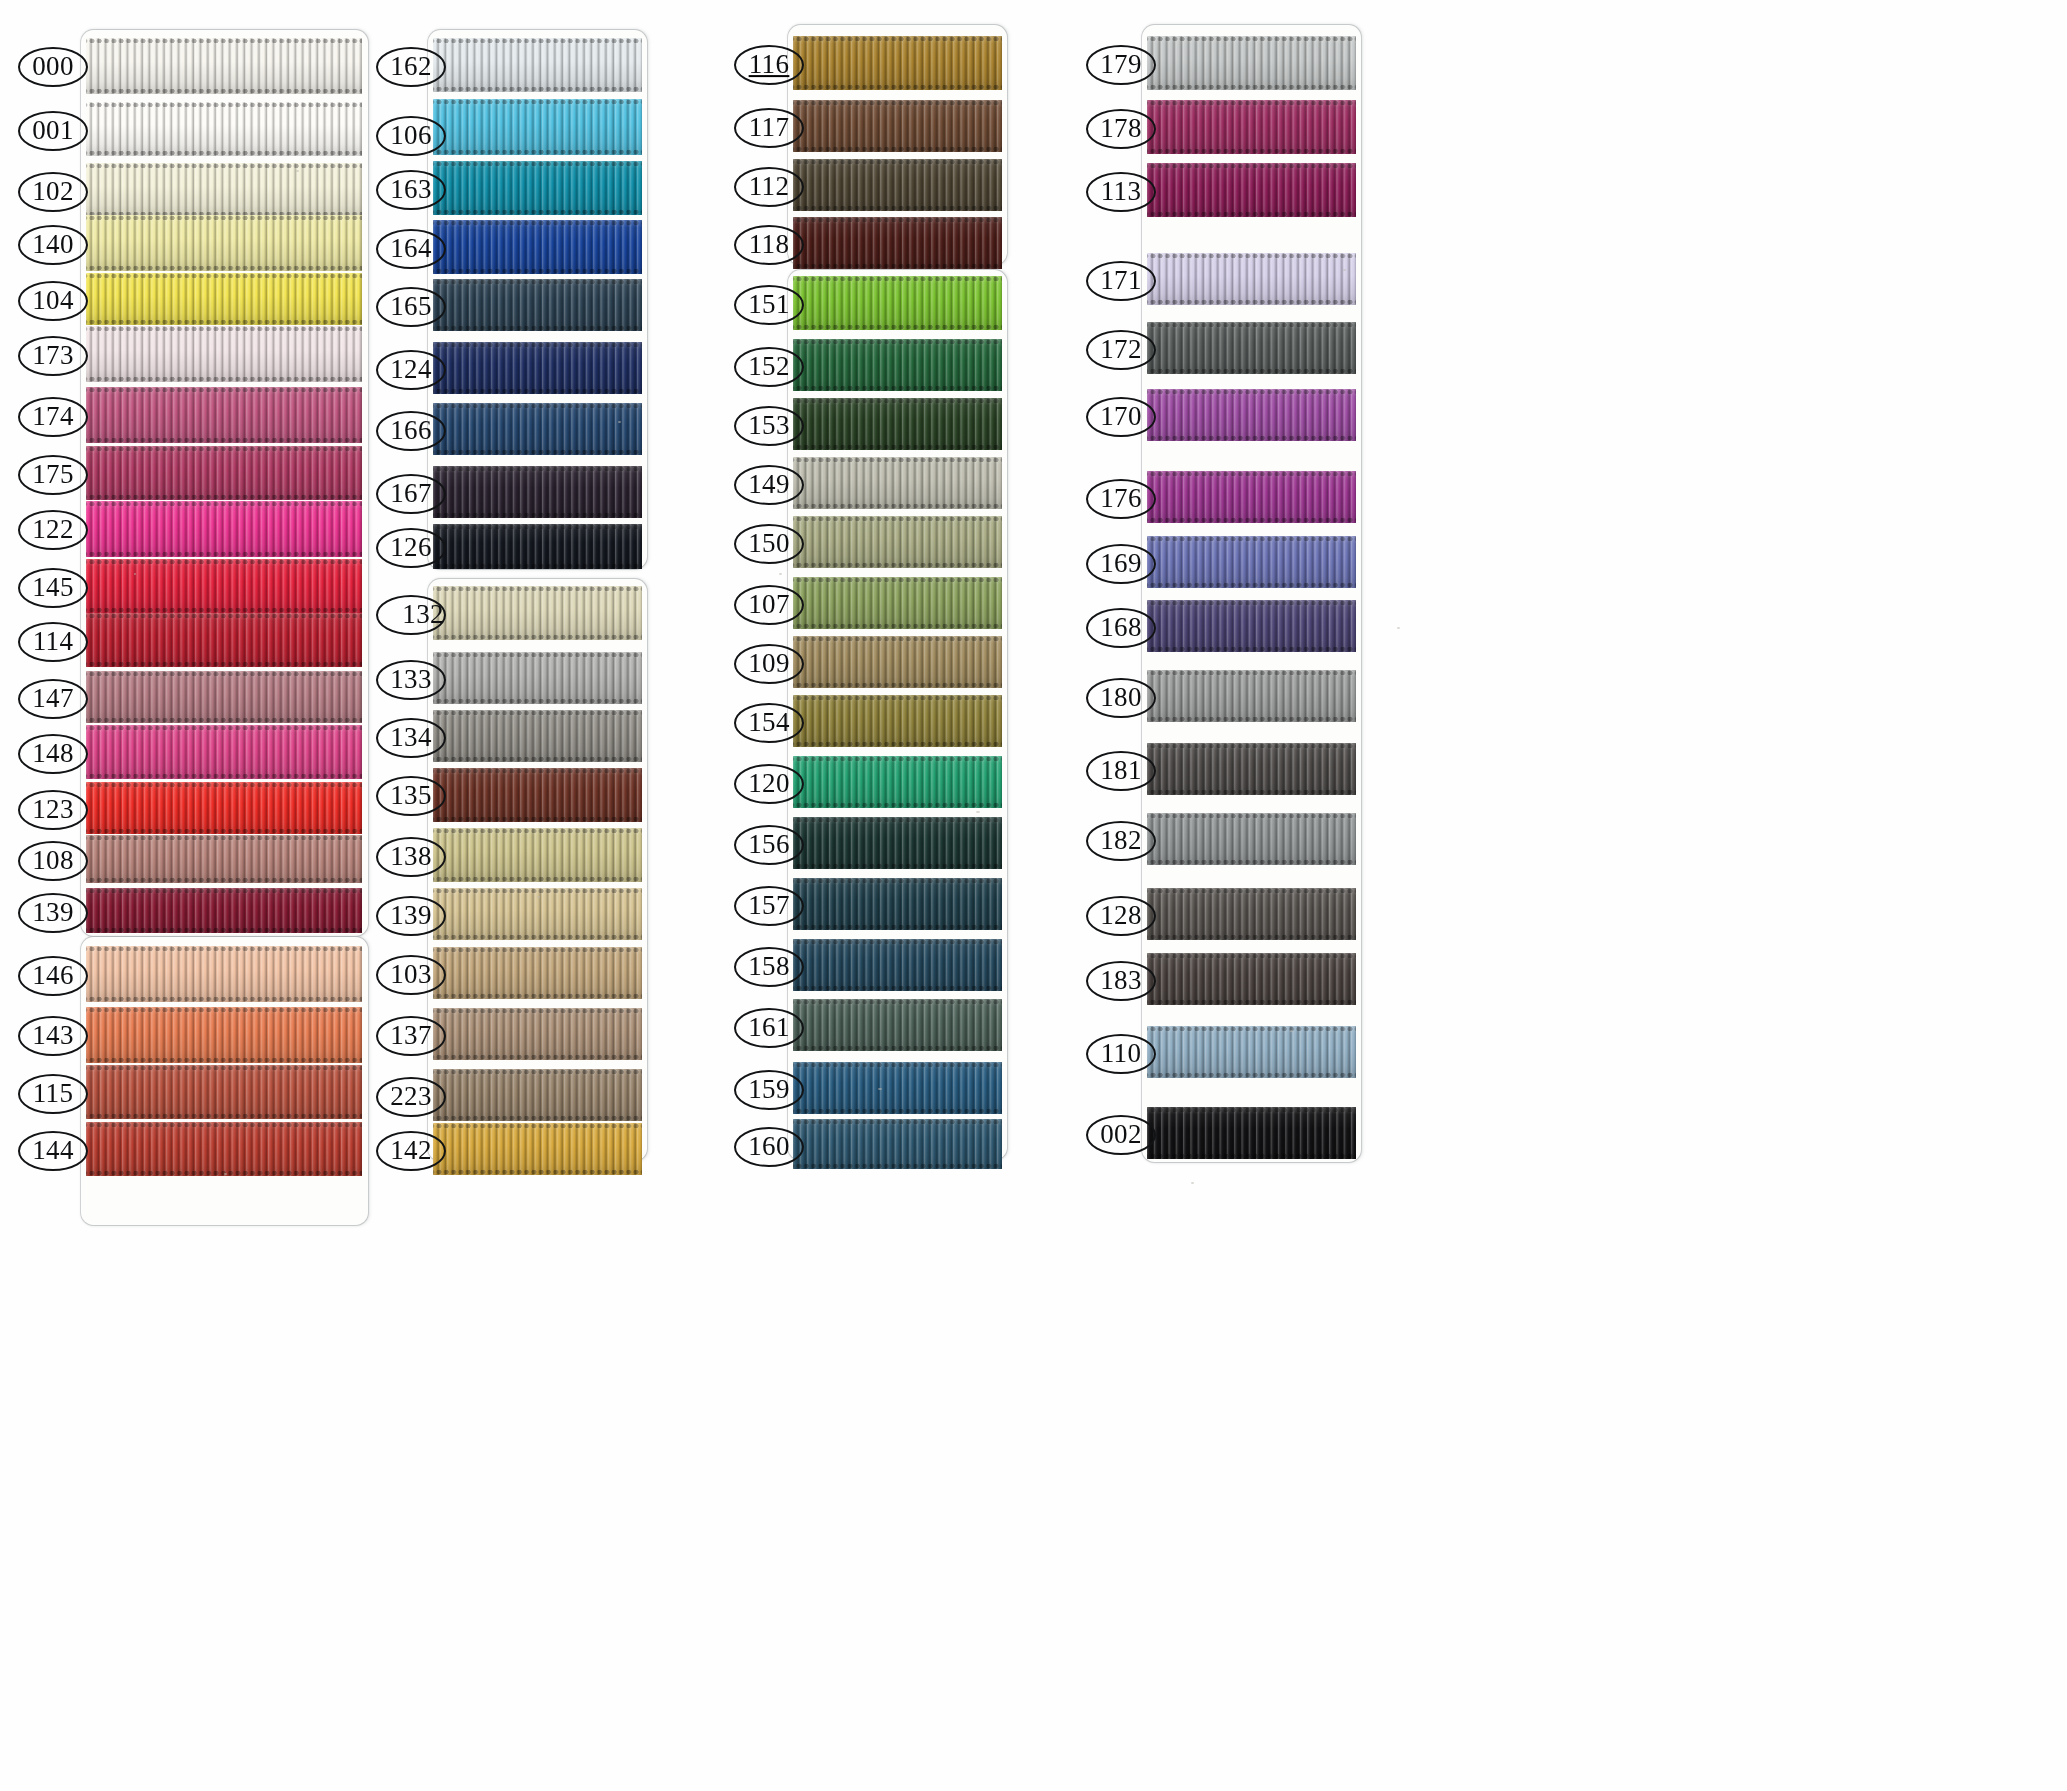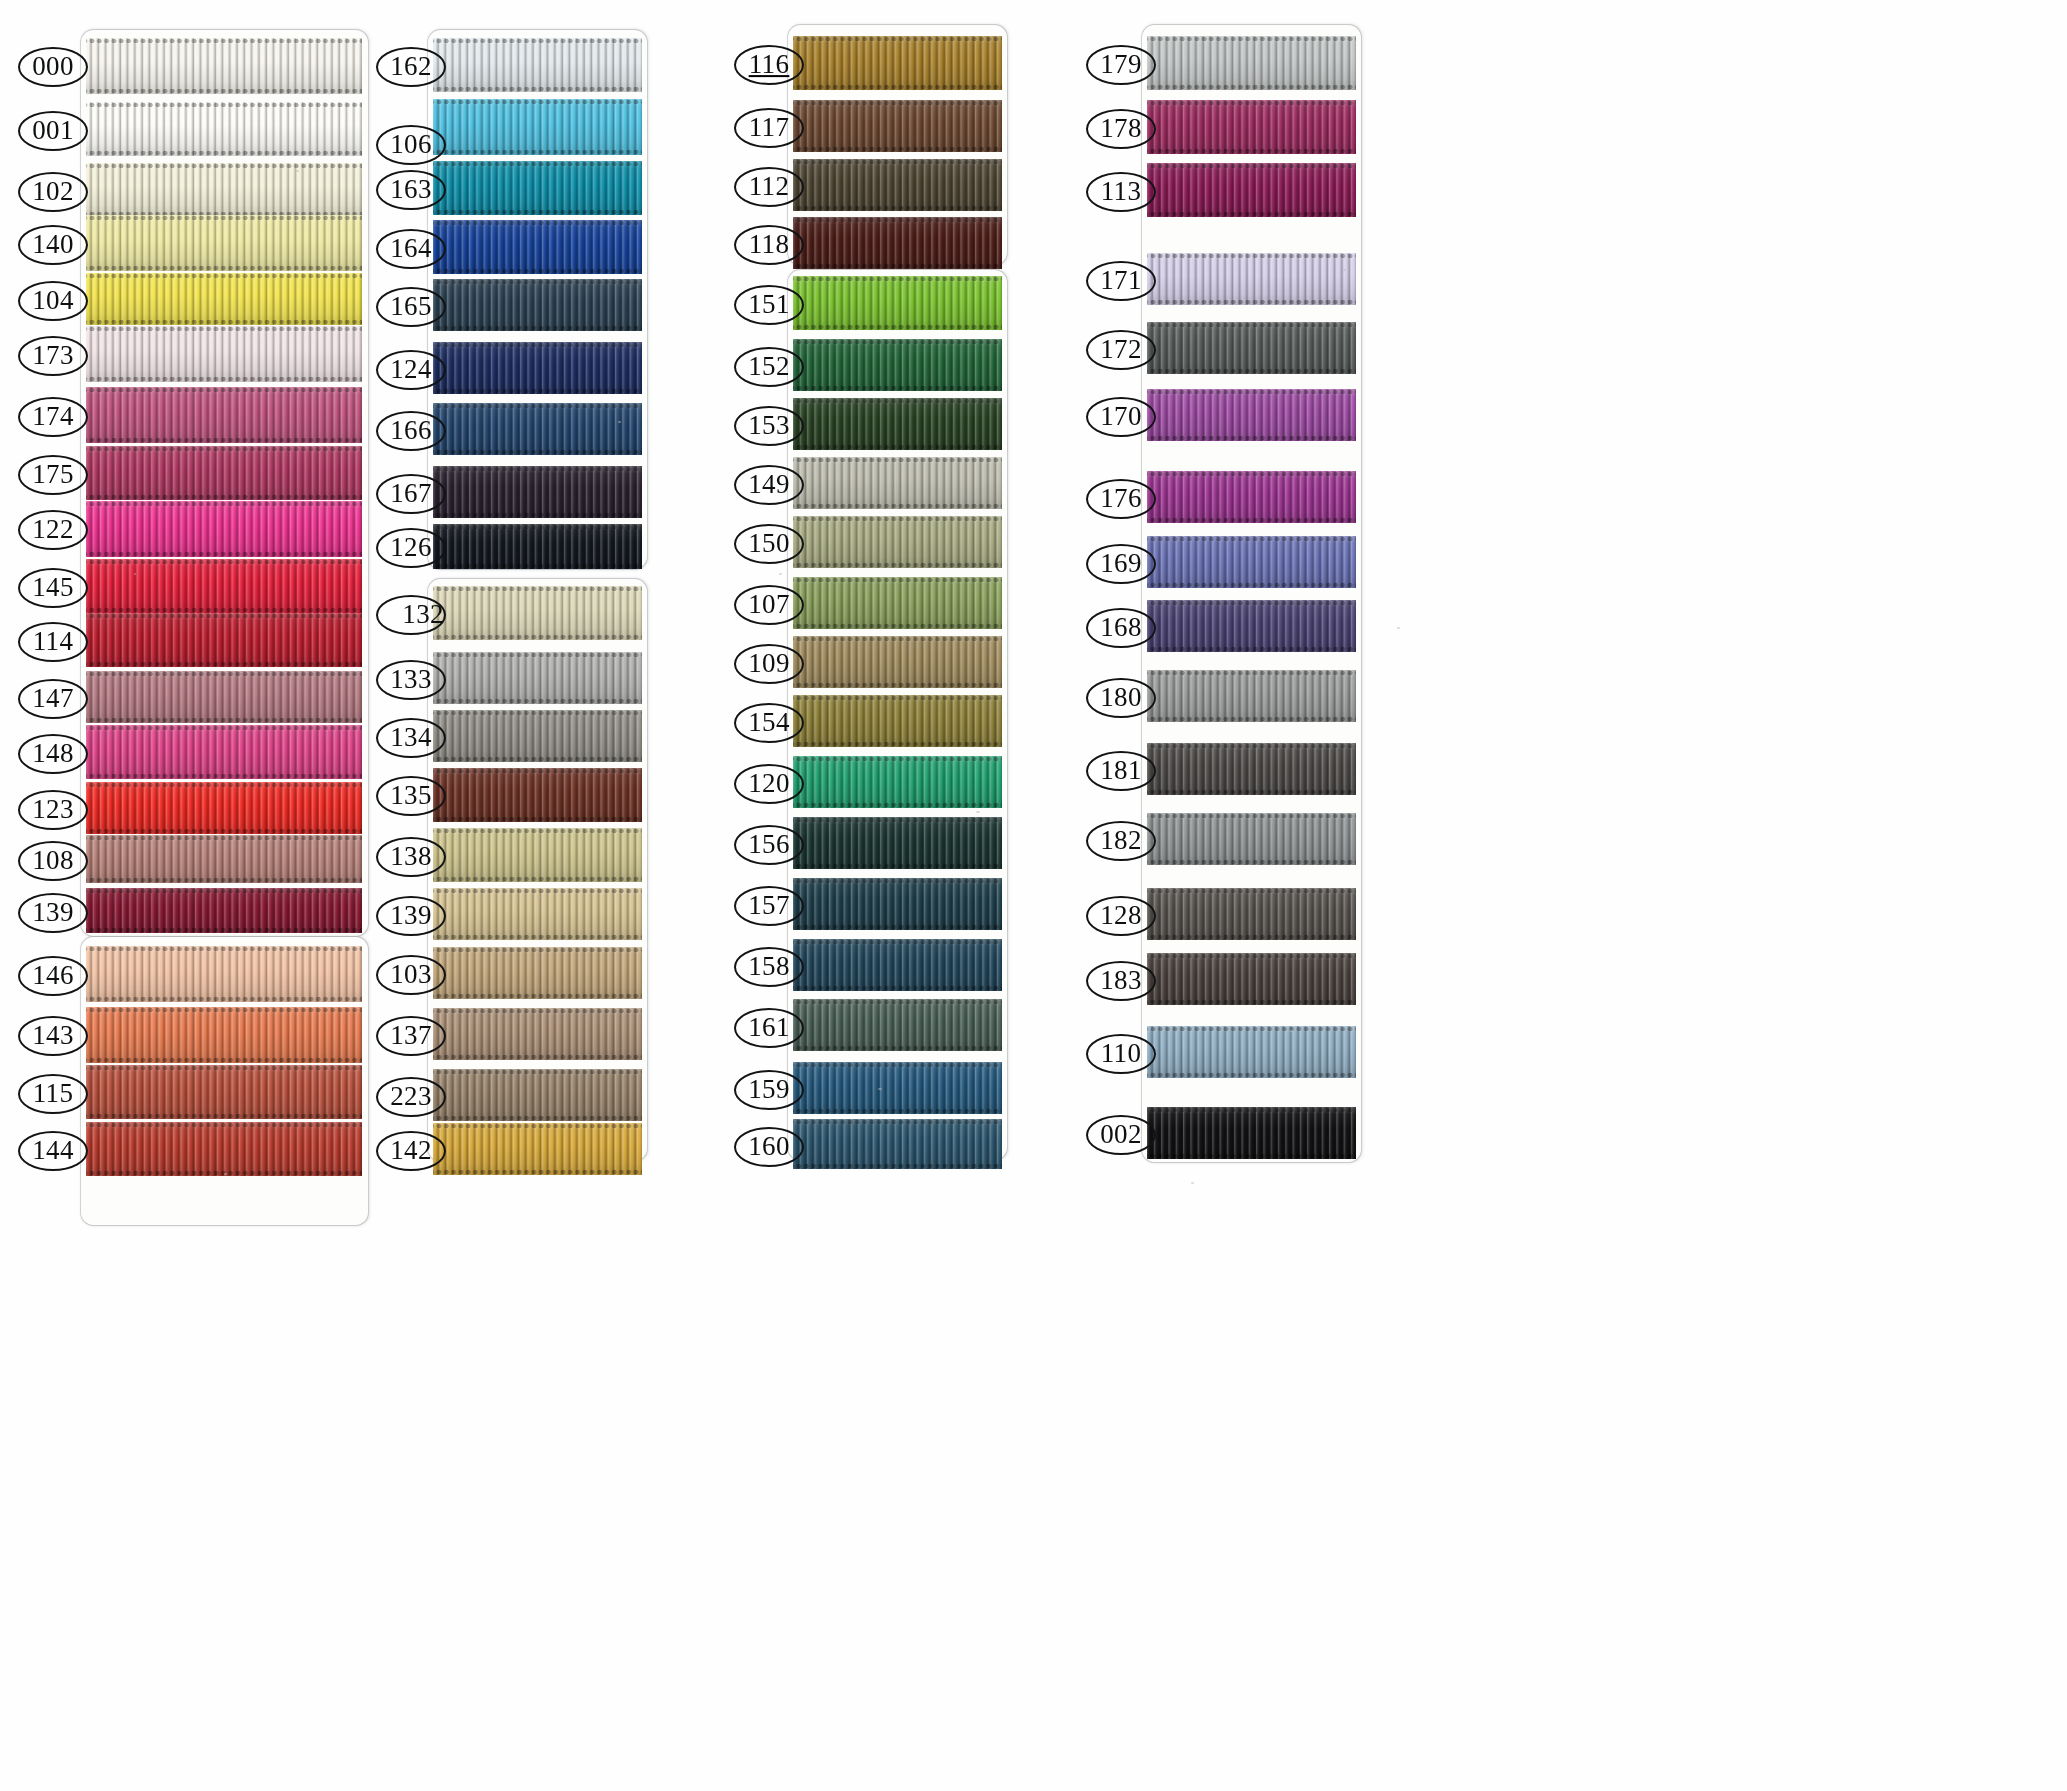--- a/index.html
+++ b/index.html
@@ -346,21 +346,21 @@
     <div class="code-oval" style="left: 376px; top: 47px;">
       <span>162</span>
     </div>
     <div class="ribbon" title="106" style="left: 433px; top: 99px; width: 209px; height: 56px;">
       <div class="body" style="background: rgb(79, 192, 224);"></div>
       <div class="ribs"></div>
       <div class="sheen"></div>
       <div class="scallop-top"></div>
       <div class="scallop-bot"></div>
     </div>
-    <div class="code-oval" style="left: 376px; top: 125px; text-align: center;">
+    <div class="code-oval" style="left: 376px; top: 116px; text-align: center;">
       <span>106</span>
     </div>
     <div class="ribbon" title="163" style="left: 433px; top: 161px; width: 209px; height: 54px;">
       <div class="body" style="background: rgb(14, 142, 168);"></div>
       <div class="ribs"></div>
       <div class="sheen"></div>
       <div class="scallop-top"></div>
       <div class="scallop-bot"></div>
     </div>
     <div class="code-oval" style="left: 376px; top: 170px;">

